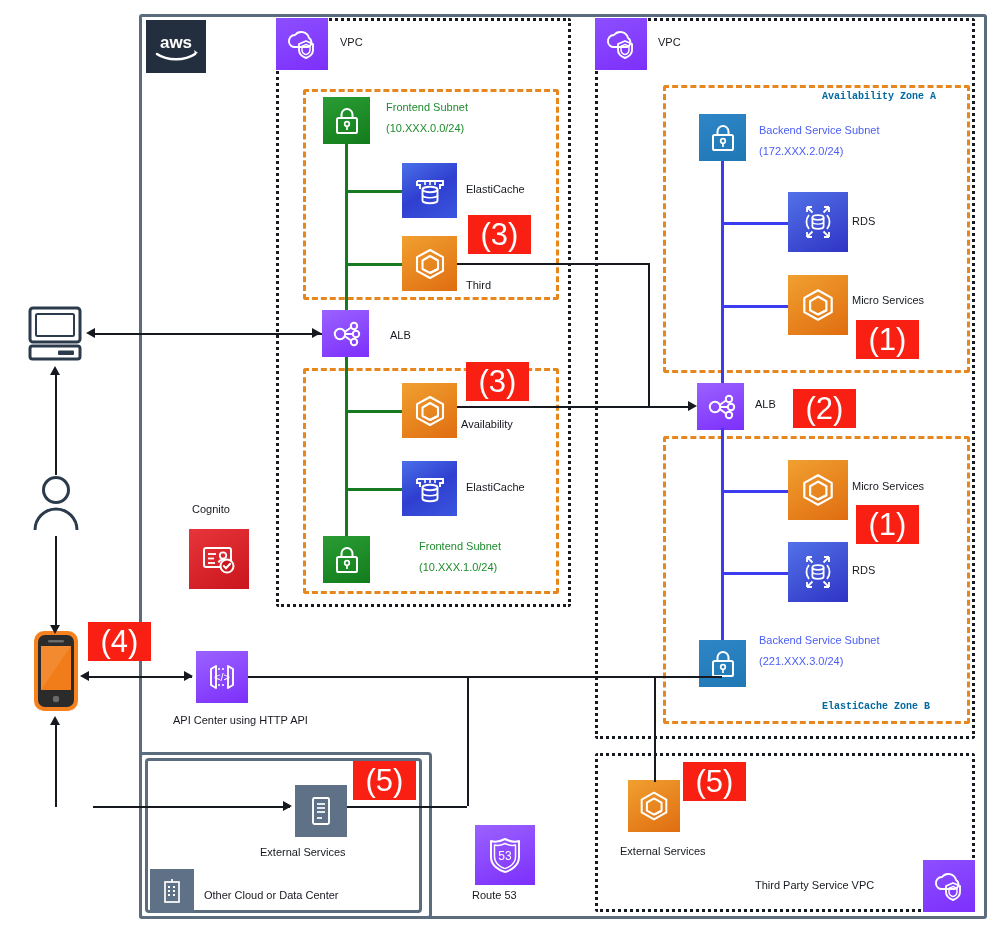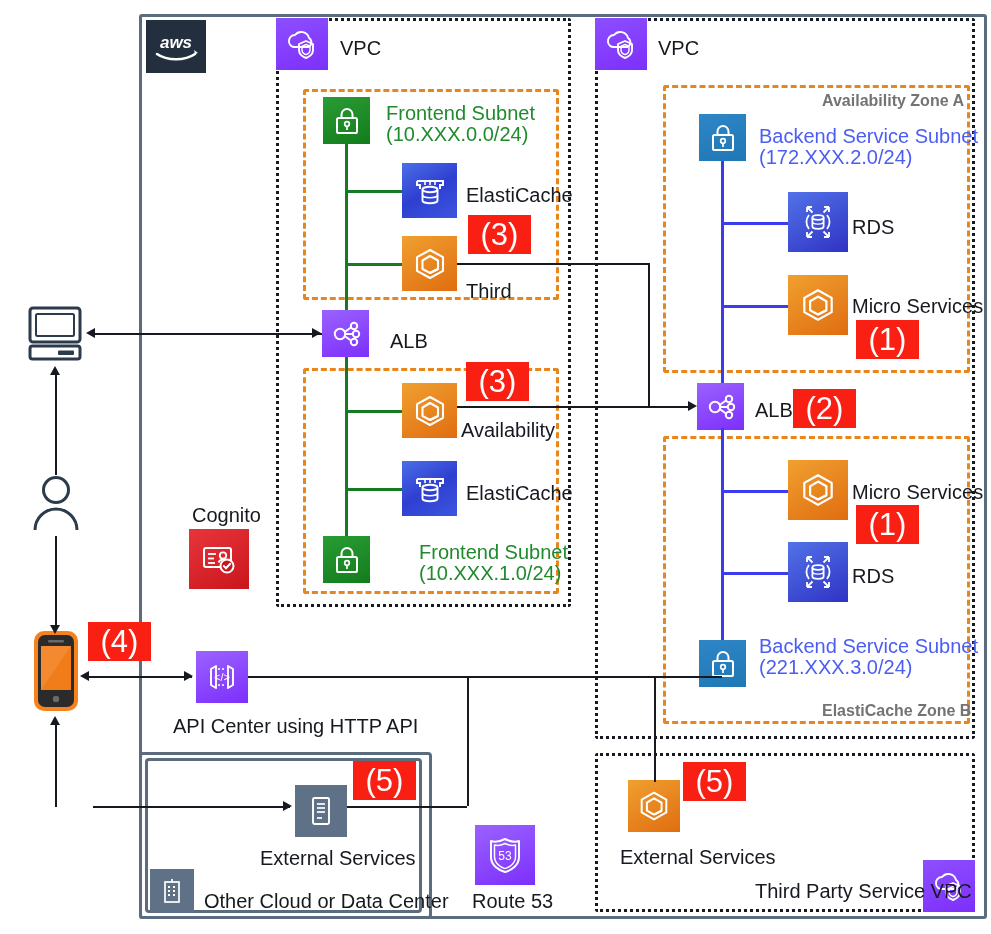--- a/index.html
+++ b/index.html
@@ -9,38 +9,38 @@
 
   
   .box{position:absolute;box-sizing:border-box;}
   .aws-cloud{border:3px solid #5a6c7d;border-radius:3px;}
   .grey-box{border:3px solid #5a6c7d;border-radius:4px;background:transparent;}
   .vpc-box{border:3px dotted #16191f;border-radius:3px;background:transparent;}
   .az-box{border:3px dashed #e8861e;border-radius:3px;background:transparent;}
   .subnet-green{border:3px dashed #e8861e;border-radius:3px;background:transparent;}
 
   
-  .lbl{position:absolute;color:#16191f;font-size:20px;line-height:1.25;white-space:pre;}
+  .lbl{position:absolute;color:#16191f;font-size:11px;line-height:1.25;white-space:pre;}
   .lbl.green{color:#1f8b2d;}
   .lbl.blue{color:#4a5df5;}
-  .lbl.az{color:#737373;font-weight:bold;font-size:16px;}
+  .lbl.az{color:#0369a1;font-weight:bold;font-size:10px;font-family:Liberation Mono, monospace;}
 
   
   .ic{position:absolute;box-sizing:border-box;display:flex;align-items:center;justify-content:center;}
   .ic svg{display:block;}
   .ic-vpc{background:linear-gradient(160deg,#8c4fff 0%,#7d2ffb 100%);}
   .ic-purple{background:linear-gradient(160deg,#9a62ff 0%,#7d2ffb 100%);}
   .ic-green{background:linear-gradient(160deg,#2a9c34 0%,#127c1c 100%);}
   .ic-blue{background:linear-gradient(160deg,#2e86c7 0%,#1f77b4 100%);}
   .ic-dbblue{background:linear-gradient(150deg,#4a6fe8 0%,#2f3fd0 50%,#3b56e0 100%);}
   .ic-rds{background:linear-gradient(150deg,#5272e8 0%,#2f33c4 100%);}
   .ic-orange{background:linear-gradient(150deg,#f0a030 0%,#e06d10 100%);}
   .ic-red{background:linear-gradient(150deg,#e8353c 0%,#c9161d 100%);}
   .ic-slate{background:#5f7186;}
-  .ic-awsdark{background:#232f3e;font-style:italic;}
+  .ic-awsdark{background:#232f3e;}
 
   
   .callout{position:absolute;background:#f91f12;color:#ffffff;
            font-size:31px;line-height:1;display:flex;align-items:center;justify-content:center;
            font-family:"Liberation Sans","DejaVu Sans",sans-serif;}
 
   
   .ln{position:absolute;background:#16191f;}
   .ln.green{background:#157a22;}
   .ln.blue{background:#3b3bf0;}

